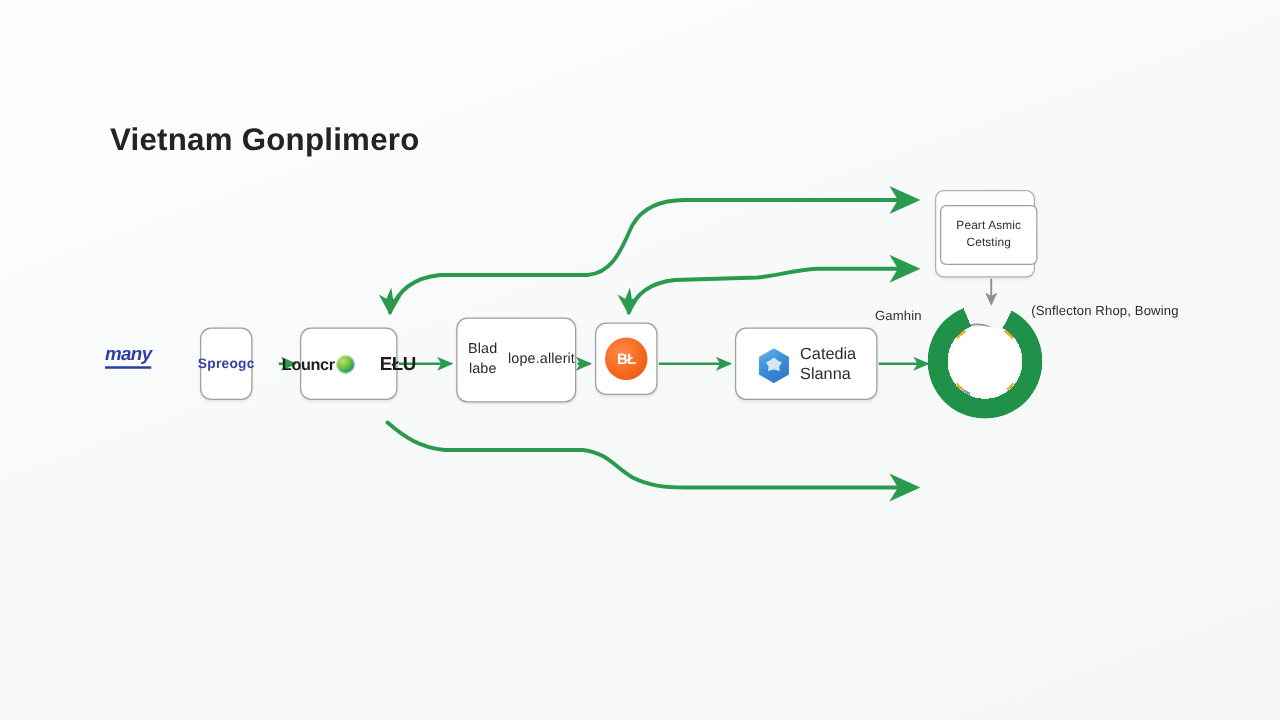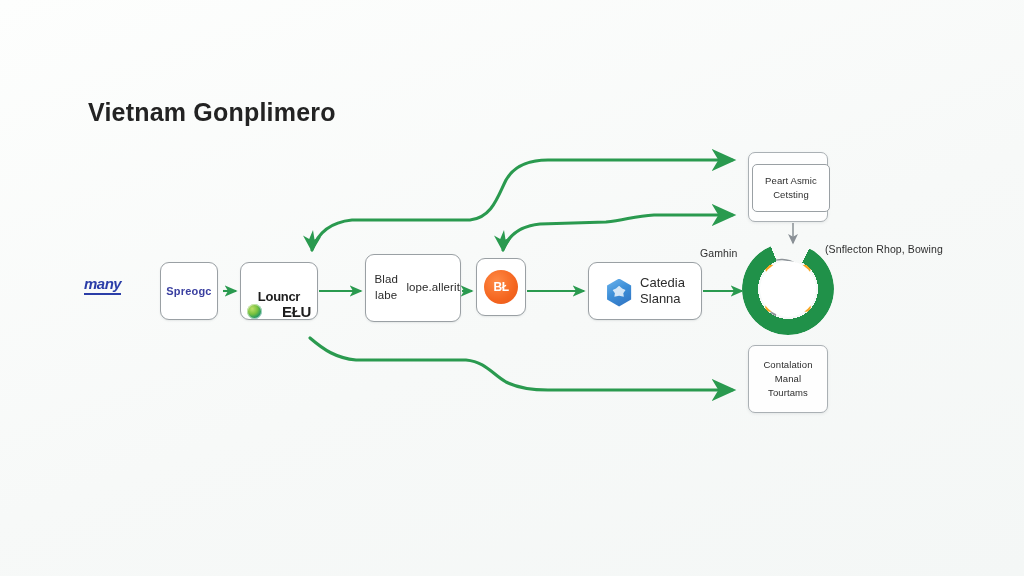--- a/index.html
+++ b/index.html
@@ -39,27 +39,27 @@
 
   .brand-left{
     position:absolute;left:84px;top:275px;
     font-size:15px;font-weight:700;font-style:italic;
     color:#2b3ea8;letter-spacing:-.5px;
     border-bottom:2.5px solid #2b3ea8;
     padding-bottom:1px;
     filter:blur(.35px);
   }
 
-  #node-spreogc{left:160px;top:262px;width:58px;height:58px;}
+  #node-spreogc{left:160px;top:262px;width:42px;height:58px;}
   .spreogc-txt{
     font-size:11px;font-weight:700;color:#3a3fa0;
     letter-spacing:.2px;filter:blur(.3px);
   }
 
-  #node-louncr{left:240px;top:262px;width:78px;height:58px;flex-direction:column;gap:1px;justify-content:flex-end;}
+  #node-louncr{left:240px;top:262px;width:78px;height:58px;flex-direction:row;gap:1px;}
   .louncr-top{
     font-size:13px;font-weight:800;color:#1d1d1d;letter-spacing:-.3px;line-height:1;
   }
   .louncr-row{display:flex;align-items:center;gap:20px;line-height:1;}
   .globe{
     width:15px;height:15px;border-radius:50%;
     background:radial-gradient(circle at 35% 32%,#bfe06a 0%,#79c13f 38%,#2f9e5e 62%,#1c7fa8 100%);
     box-shadow:inset 0 0 0 1px rgba(255,255,255,.55);
     display:inline-block;
   }
@@ -231,27 +231,20 @@
   </div>
 
   <div class="card-outer" id="card-top"></div>
   <div id="card-top-inner">
     <span class="card-txt">
       <span style="display:block">Peart Asmic</span>
       <span style="display:block">Cetsting</span>
     </span>
   </div>
 
-  <div class="card-outer" id="card-bottom">
-    <span class="card-txt">
-      <span style="display:block">Contalation</span>
-      <span style="display:block">Manal</span>
-      <span style="display:block">Tourtams</span>
-    </span>
-  </div>
 
   <div id="ring-wrap">
     <div class="ring"></div>
     <div class="ring-core"></div>
   </div>
 
   <div class="caption" id="cap-left">Gamhin</div>
   <div class="caption" id="cap-right">(Snflecton Rhop, Bowing</div>
 
 </div>

